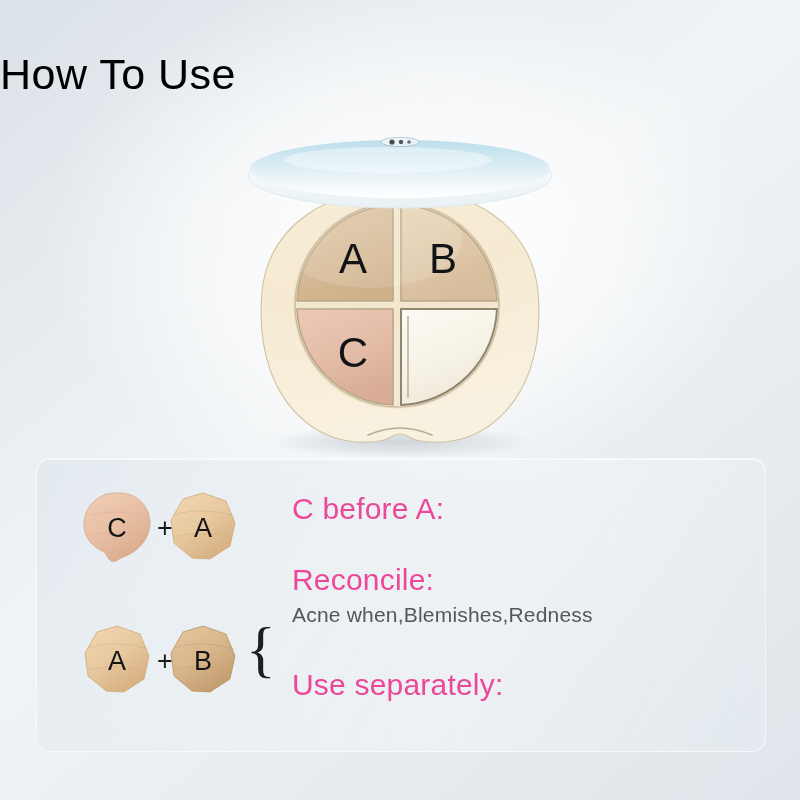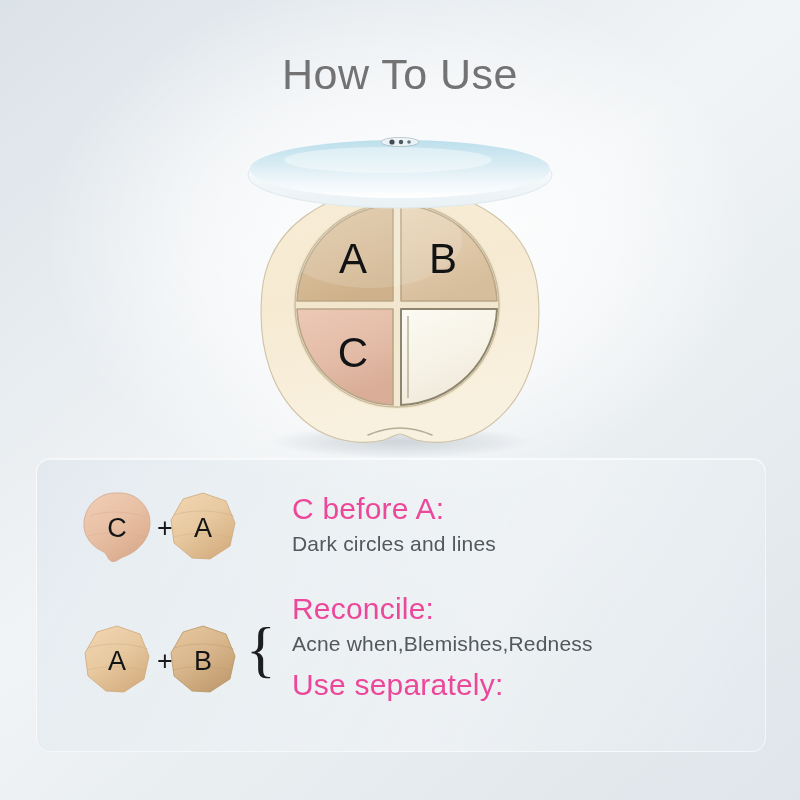--- a/index.html
+++ b/index.html
@@ -11,25 +11,24 @@
       radial-gradient(ellipse 62% 46% at 50% 30%, rgba(255,255,255,0.98) 0%, rgba(255,255,255,0.55) 42%, rgba(255,255,255,0) 72%),
       linear-gradient(140deg, #dbe2e8 0%, #e6ebef 22%, #f1f4f6 45%, #e8edf0 68%, #dfe5ea 100%);
     overflow:hidden;
     position:relative;
     -webkit-font-smoothing: antialiased;
   }
 
   
   #title {
     position:absolute; top:52px; left:0; width:800px;
-    text-align:center;
     font-size:43px;
     font-weight:400;
     letter-spacing:0.5px;
-    color:#737373;
+    color:#000000;
     line-height:1.05;
   }
 
   
   #product { position:absolute; left:240px; top:130px; width:320px; height:325px; }
   #product svg { display:block; width:320px; height:325px; overflow:visible; }
 
   .quad-letter {
     font-family:"Liberation Sans", sans-serif;
     font-size:42px;
@@ -226,21 +225,20 @@
     </defs>
     <path d="M37 3 L 60 11 L 69 33 L 64 56 L 44 69 L 26 68 L 8 53 L 5 30 L 17 9 Z" fill="url(#sA1)" stroke="#cfa878" stroke-width="0.8" stroke-linejoin="round"></path>
     <path d="M8 25 C 26 19, 50 20, 68 26" fill="none" stroke="#cda87c" stroke-width="0.8" opacity="0.55"></path>
     <path d="M7 47 C 26 42, 50 43, 66 48" fill="none" stroke="#cda87c" stroke-width="0.8" opacity="0.45"></path>
     <text class="swatch-letter" x="37" y="38">A</text>
   </svg>
 </div>
 
 <div class="tblock" style="top:492px;">
   <div class="thead">C before A:</div>
-  <div class="tsub">Dark circles and lines</div>
 </div>
 
 <div class="swatch" style="left:80px; top:623px;">
   <svg viewBox="0 0 74 74" xmlns="http://www.w3.org/2000/svg">
     <defs>
       <linearGradient id="sA2" x1="0.1" y1="0" x2="0.75" y2="1">
         <stop offset="0%" stop-color="#f1d6b1"></stop>
         <stop offset="48%" stop-color="#e8c9a0"></stop>
         <stop offset="100%" stop-color="#d4ad7f"></stop>
       </linearGradient>
@@ -265,20 +263,20 @@
     </defs>
     <path d="M37 3 L 60 11 L 69 33 L 64 56 L 44 69 L 26 68 L 8 53 L 5 30 L 17 9 Z" fill="url(#sB)" stroke="#b8945f" stroke-width="0.8" stroke-linejoin="round"></path>
     <path d="M8 25 C 26 19, 50 20, 68 26" fill="none" stroke="#bb9668" stroke-width="0.8" opacity="0.55"></path>
     <path d="M7 47 C 26 42, 50 43, 66 48" fill="none" stroke="#bb9668" stroke-width="0.8" opacity="0.45"></path>
     <text class="swatch-letter" x="37" y="38">B</text>
   </svg>
 </div>
 
 <div id="brace">{</div>
 
-<div class="tblock" style="top:592px;">
+<div class="tblock" style="top:563px;">
   <div class="thead">Reconcile:</div>
   <div class="tsub">Acne when,Blemishes,Redness</div>
 </div>
 
 <div class="tblock" style="top:668px;">
   <div class="thead">Use separately:</div>
 </div>
 
 </body></html>

